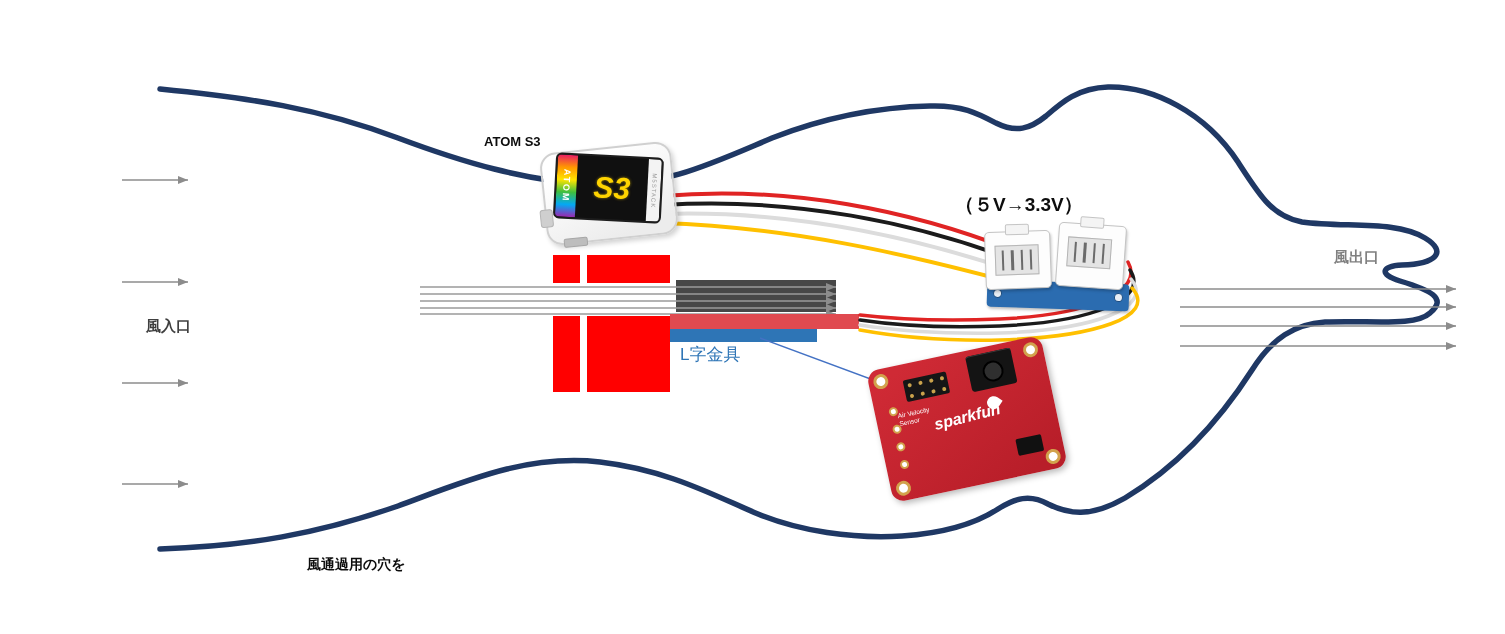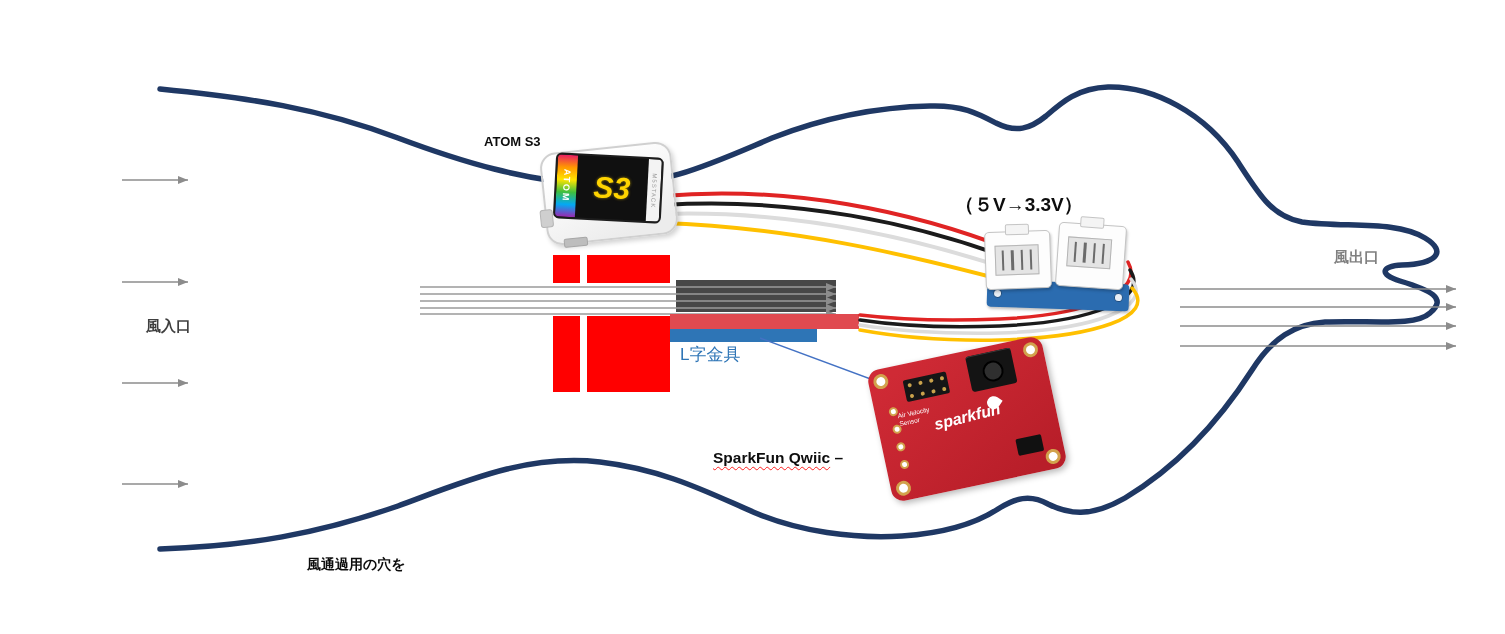--- a/index.html
+++ b/index.html
@@ -233,16 +233,15 @@
 
   <div class="lbl grove-label2">（５V→3.3V）</div>
 
   <div class="lbl inlet-label">風入口</div>
   <div class="lbl outlet-label">風出口</div>
   <div class="lbl bottle-label">風通過用の穴を</div>
   <div class="lbl bracket-label">L字金具</div>
 
 
   <div class="lbl sensor-label">
-    <div><span class="wavy">SparkFun Qwiic</span><span> –</span></div>
   </div>
 
 </div>
 
 </body></html>

